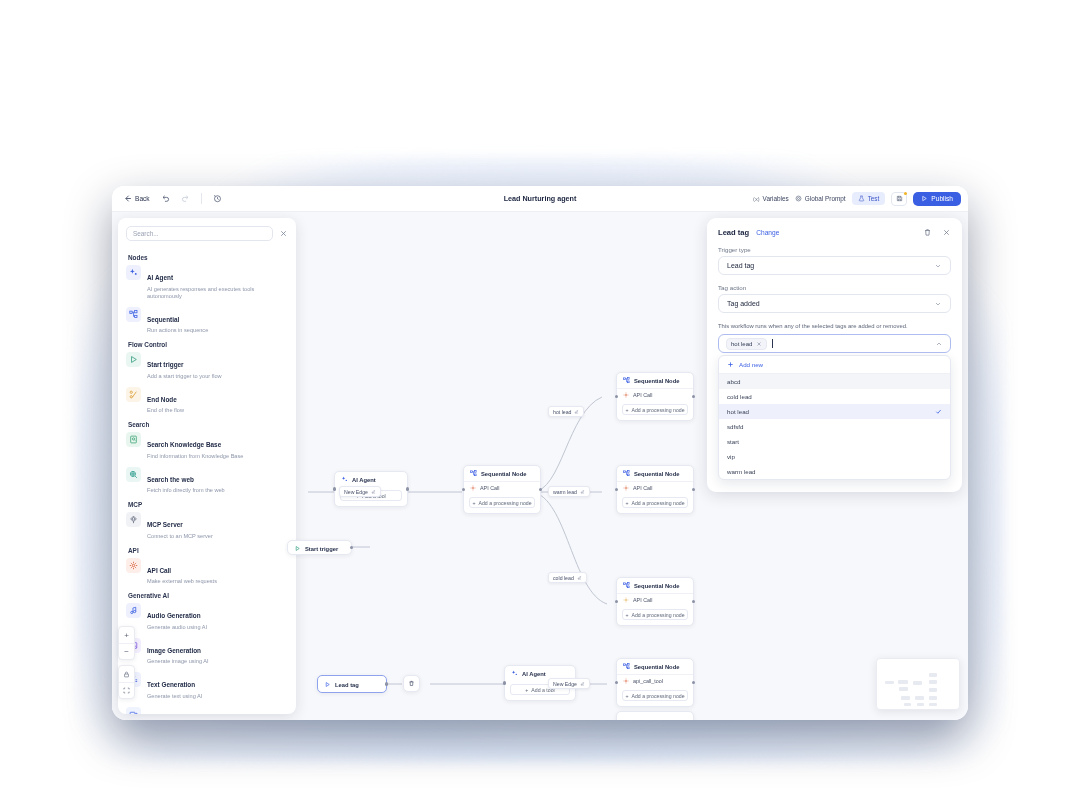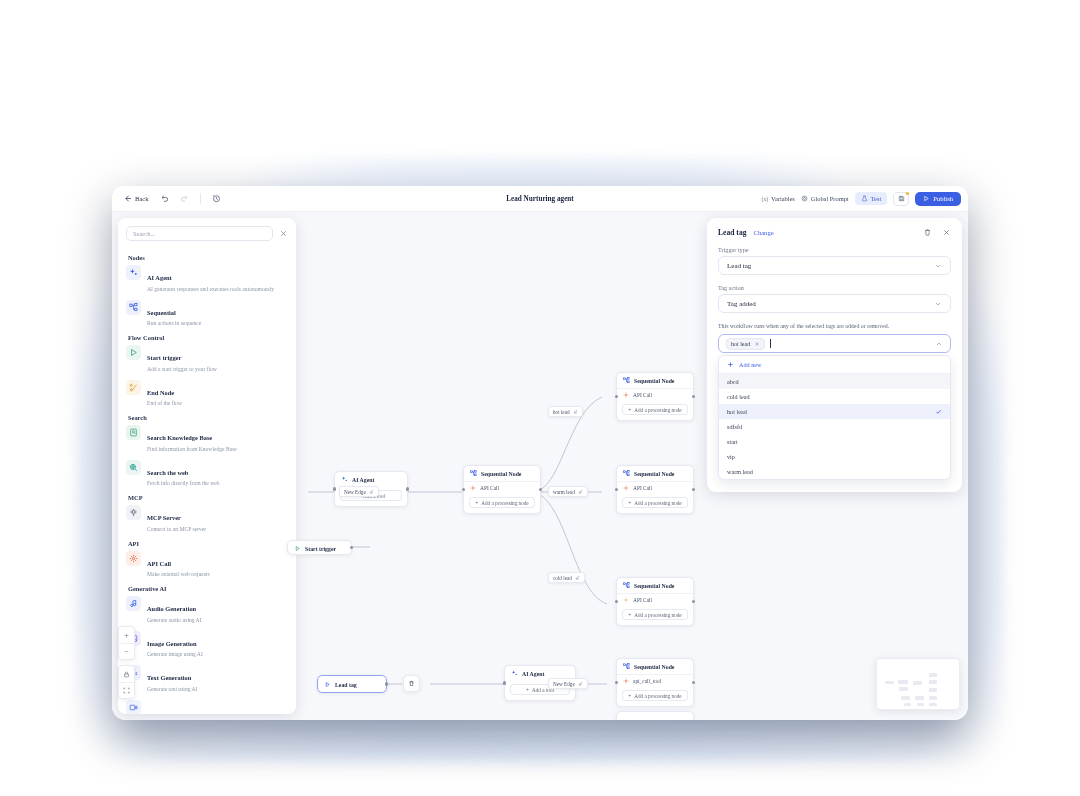--- a/index.html
+++ b/index.html
@@ -28,21 +28,20 @@
     filter: blur(6px);
   }
   
   .app {
     position: absolute; left: 112px; top: 186px;
     width: 856px; height: 534px;
     background: #ffffff;
     border-radius: 12px 12px 14px 14px;
     overflow: hidden;
     box-shadow: 0 18px 46px rgba(8,22,54,.42);
-    font-family: Liberation Serif, serif;
   }
   
   .toolbar {
     height: 26px; width: 100%;
     background: #fff;
     border-bottom: 1px solid #edeff4;
     display: flex; align-items: center;
     padding: 0 7px;
     position: relative;
   }

